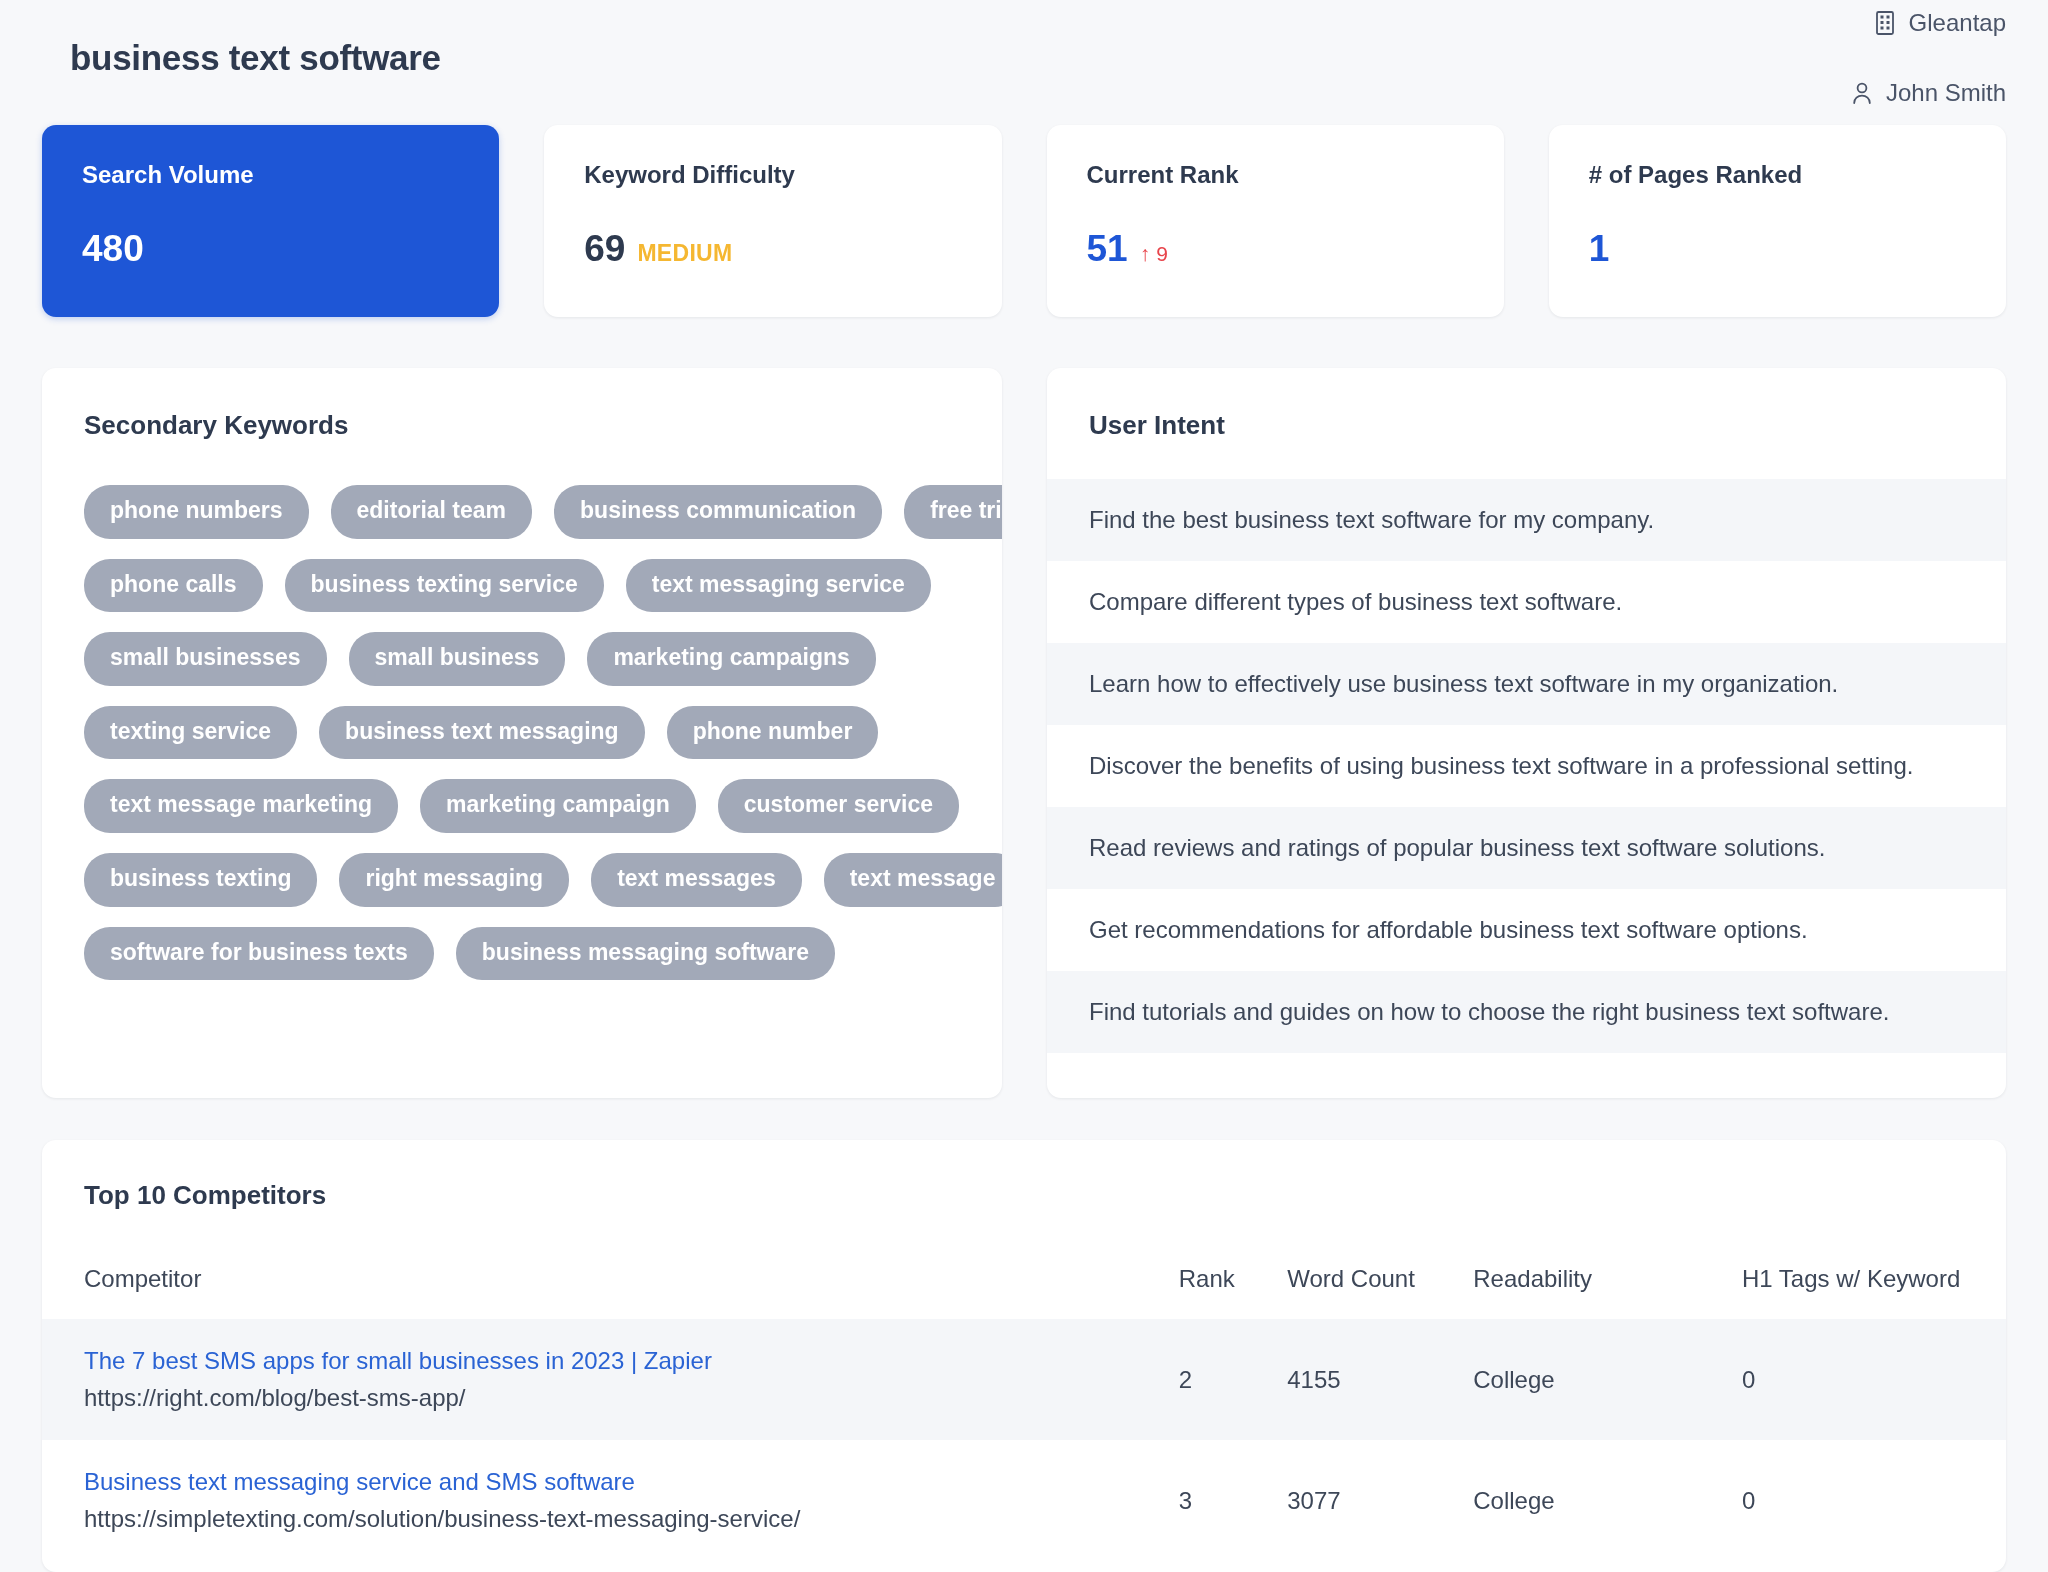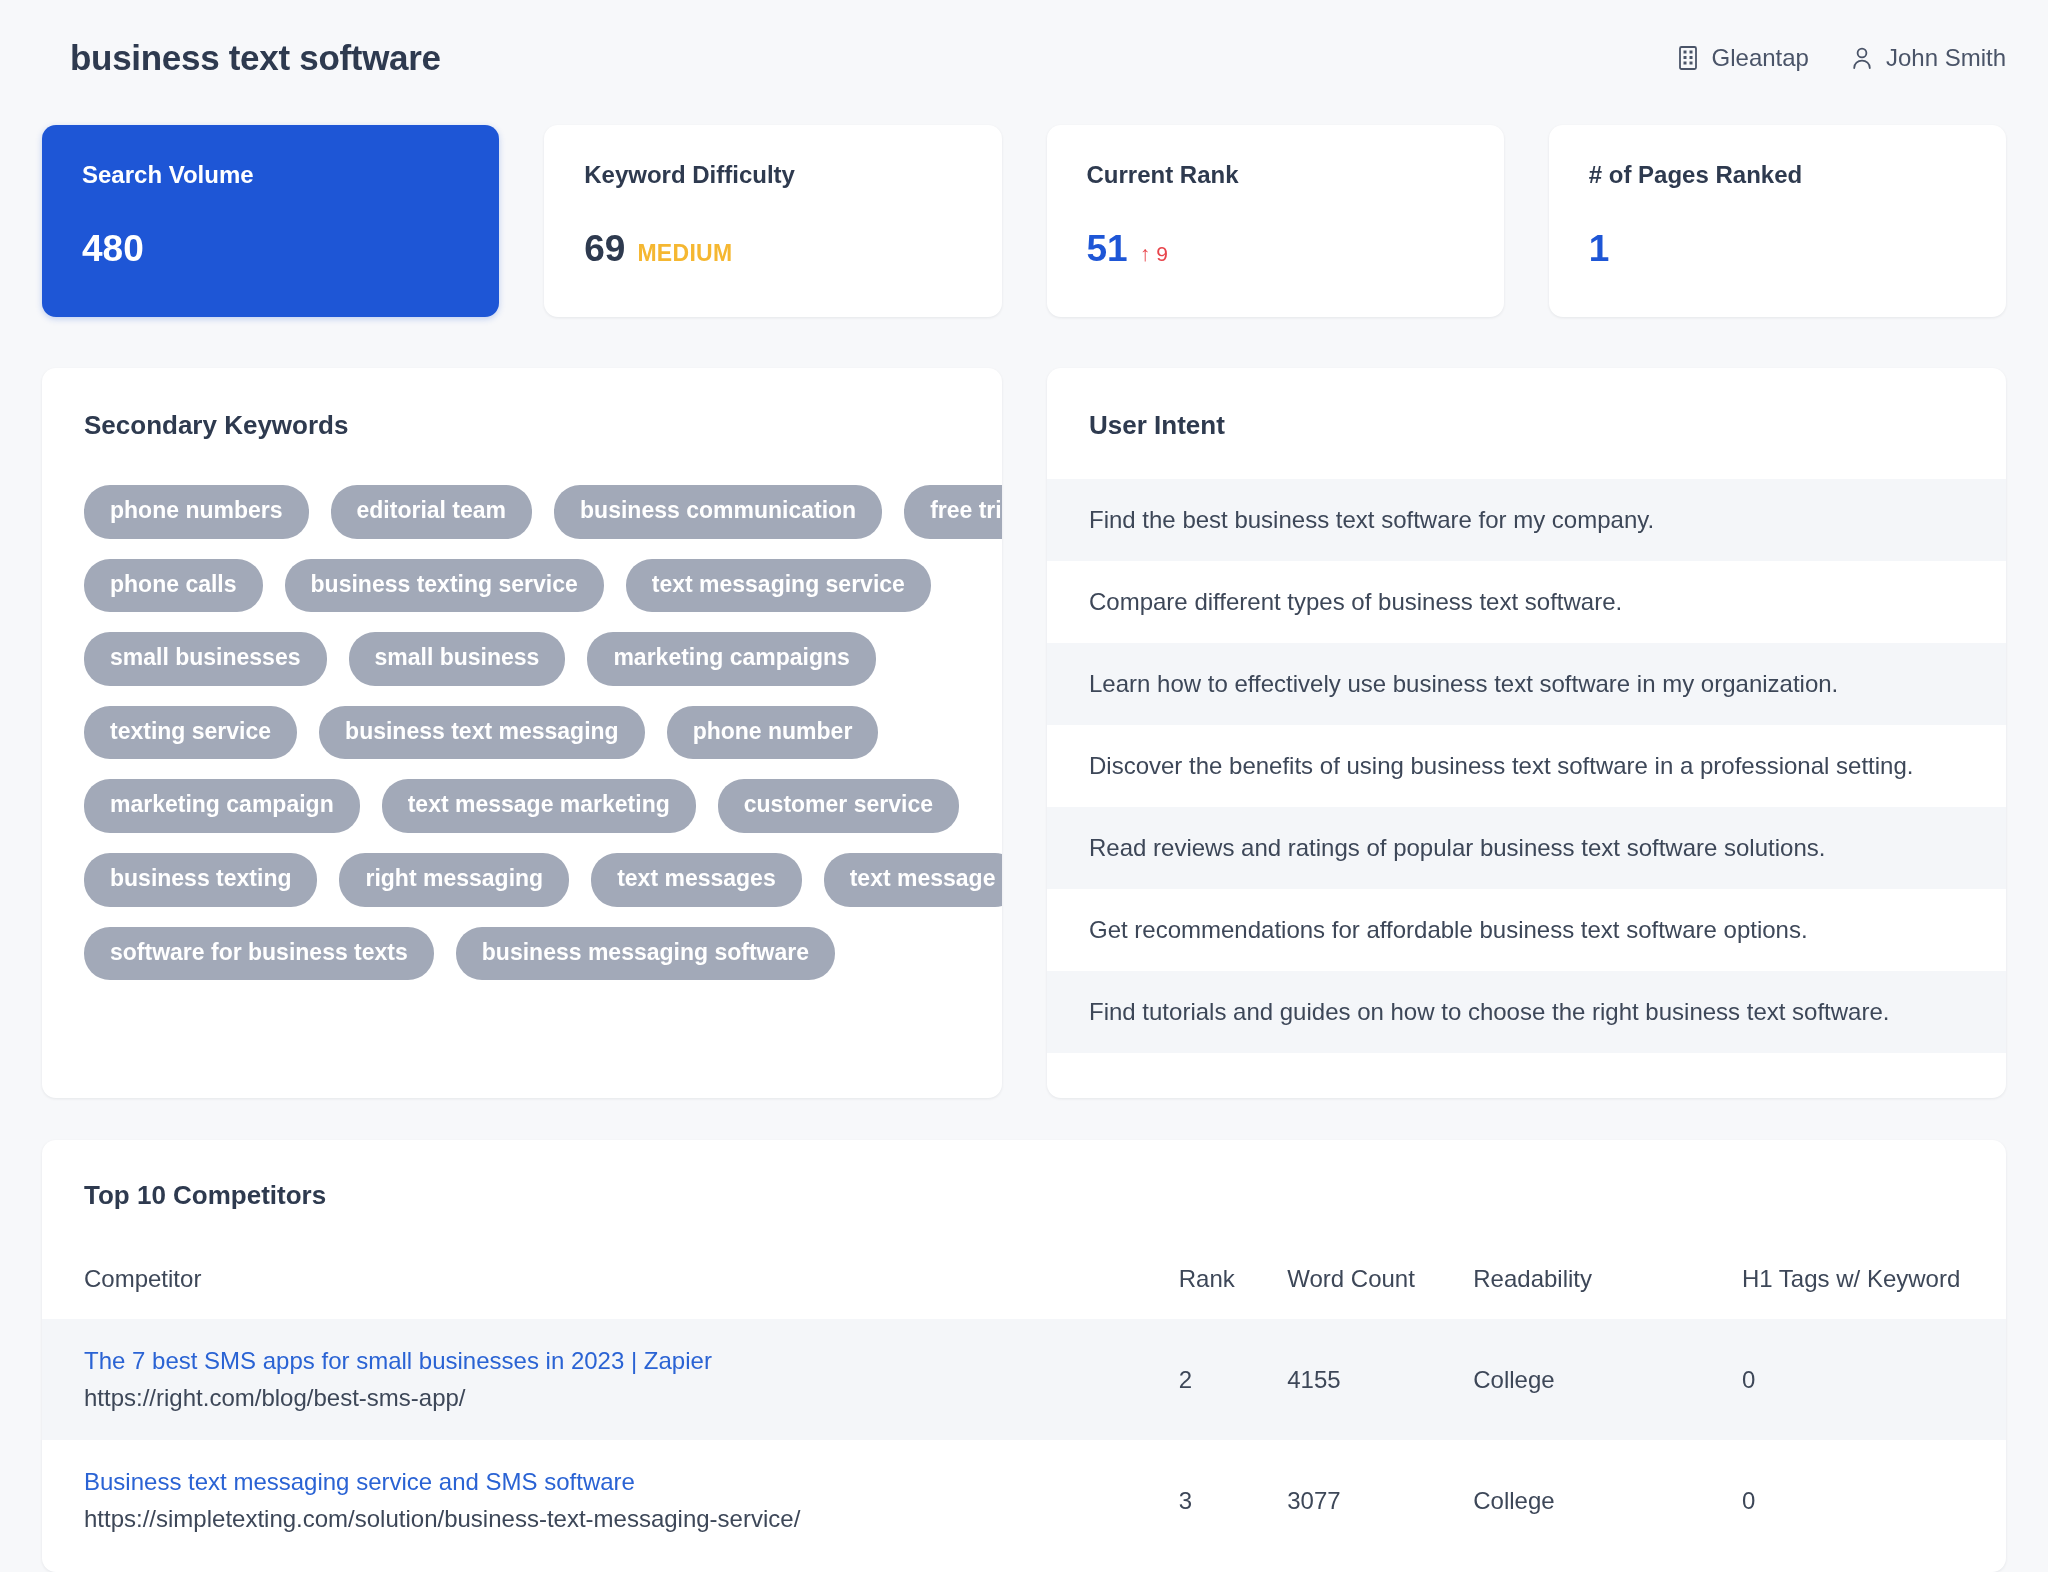--- a/index.html
+++ b/index.html
@@ -31,22 +31,23 @@
   }
   .page-title {
     font-size: 35px;
     font-weight: bold;
     color: #2e3a4f;
     letter-spacing: -0.3px;
   }
   .header-right {
     margin-left: auto;
     display: flex;
-    align-items: flex-start;
+    align-items: flex-end;
     gap: 42px;
+    flex-direction: column;
   }
   .header-item {
     display: flex;
     align-items: center;
     gap: 13px;
     font-size: 24px;
     color: #4a5468;
   }
   .header-item svg { display: block; }
 
@@ -309,22 +310,22 @@
           <div class="chip">free trial</div>
           <div class="chip">phone calls</div>
           <div class="chip">business texting service</div>
           <div class="chip">text messaging service</div>
           <div class="chip">small businesses</div>
           <div class="chip">small business</div>
           <div class="chip">marketing campaigns</div>
           <div class="chip">texting service</div>
           <div class="chip">business text messaging</div>
           <div class="chip">phone number</div>
+          <div class="chip">text message marketing</div>
           <div class="chip">marketing campaign</div>
-          <div class="chip">text message marketing</div>
           <div class="chip">customer service</div>
           <div class="chip">business texting</div>
           <div class="chip">right messaging</div>
           <div class="chip">text messages</div>
           <div class="chip">text message</div>
           <div class="chip">software for business texts</div>
           <div class="chip">business messaging software</div>
         </div>
     </div>
 

